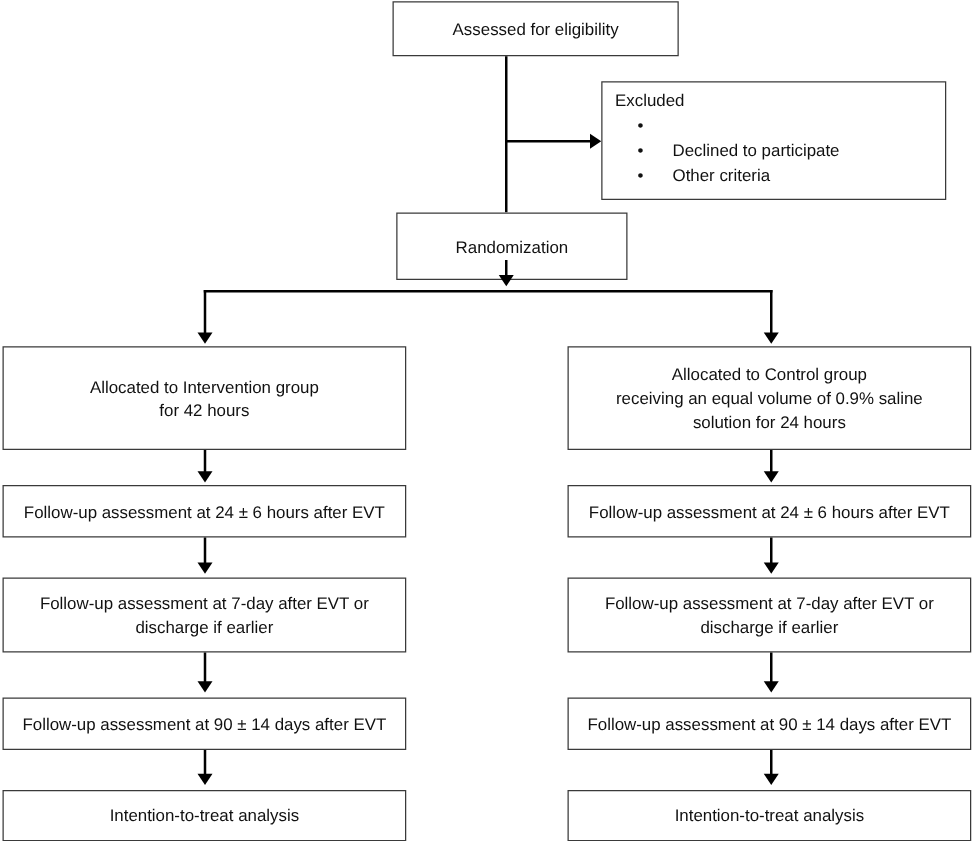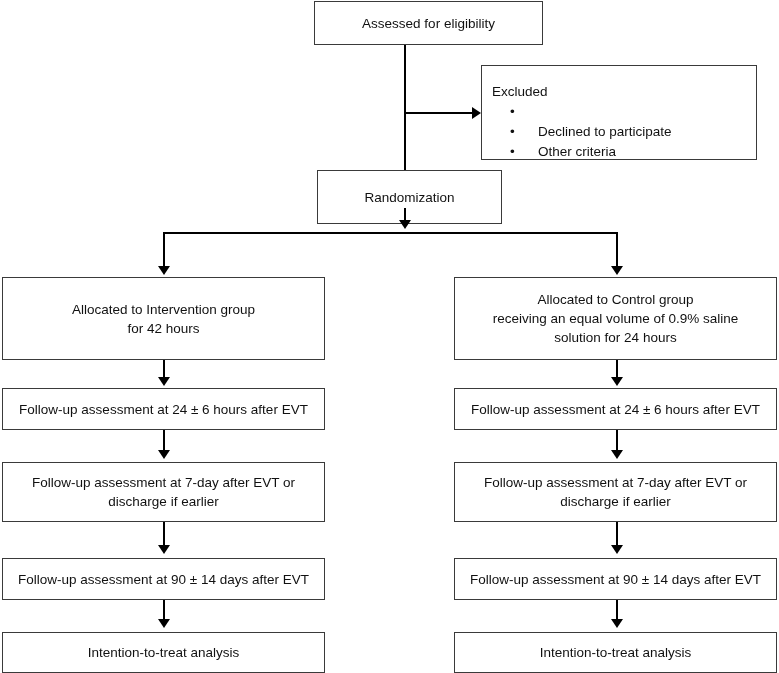--- a/index.html
+++ b/index.html
@@ -32,21 +32,21 @@
     color: #111111;
     padding: 2px 6px;
   }
   .node .inner {
     width: 100%;
   }
   .node.align-left {
     align-items: flex-start;
     justify-content: flex-start;
     text-align: left;
-    padding: 17px 10px;
+    padding: 6px 10px;
   }
   .line {
     position: absolute;
     background: #000000;
   }
   .vline { width: 2px; }
   .hline { height: 2px; }
   .arrowhead {
     position: absolute;
     width: 0;

